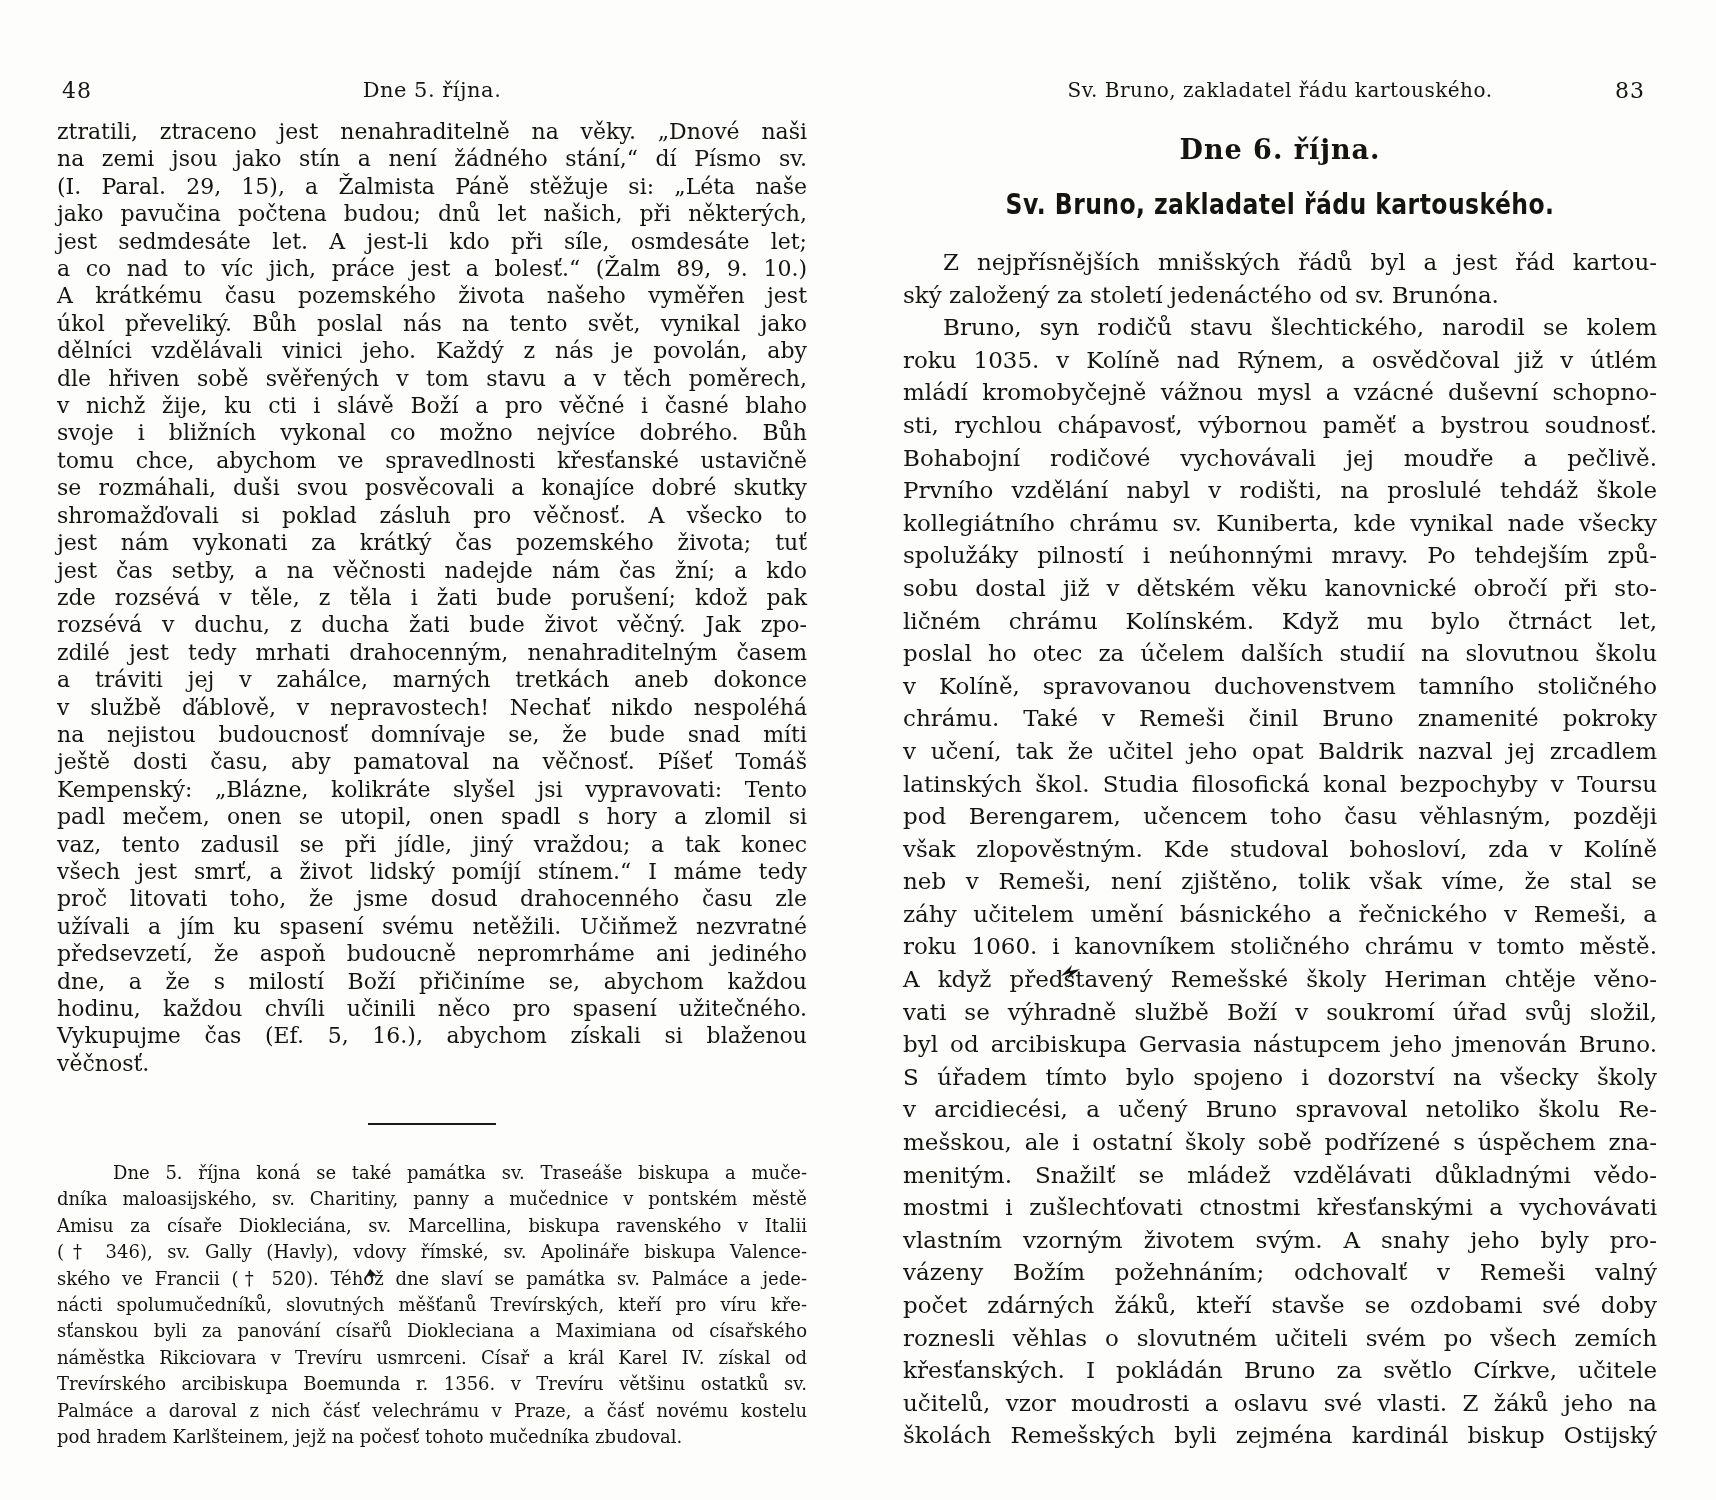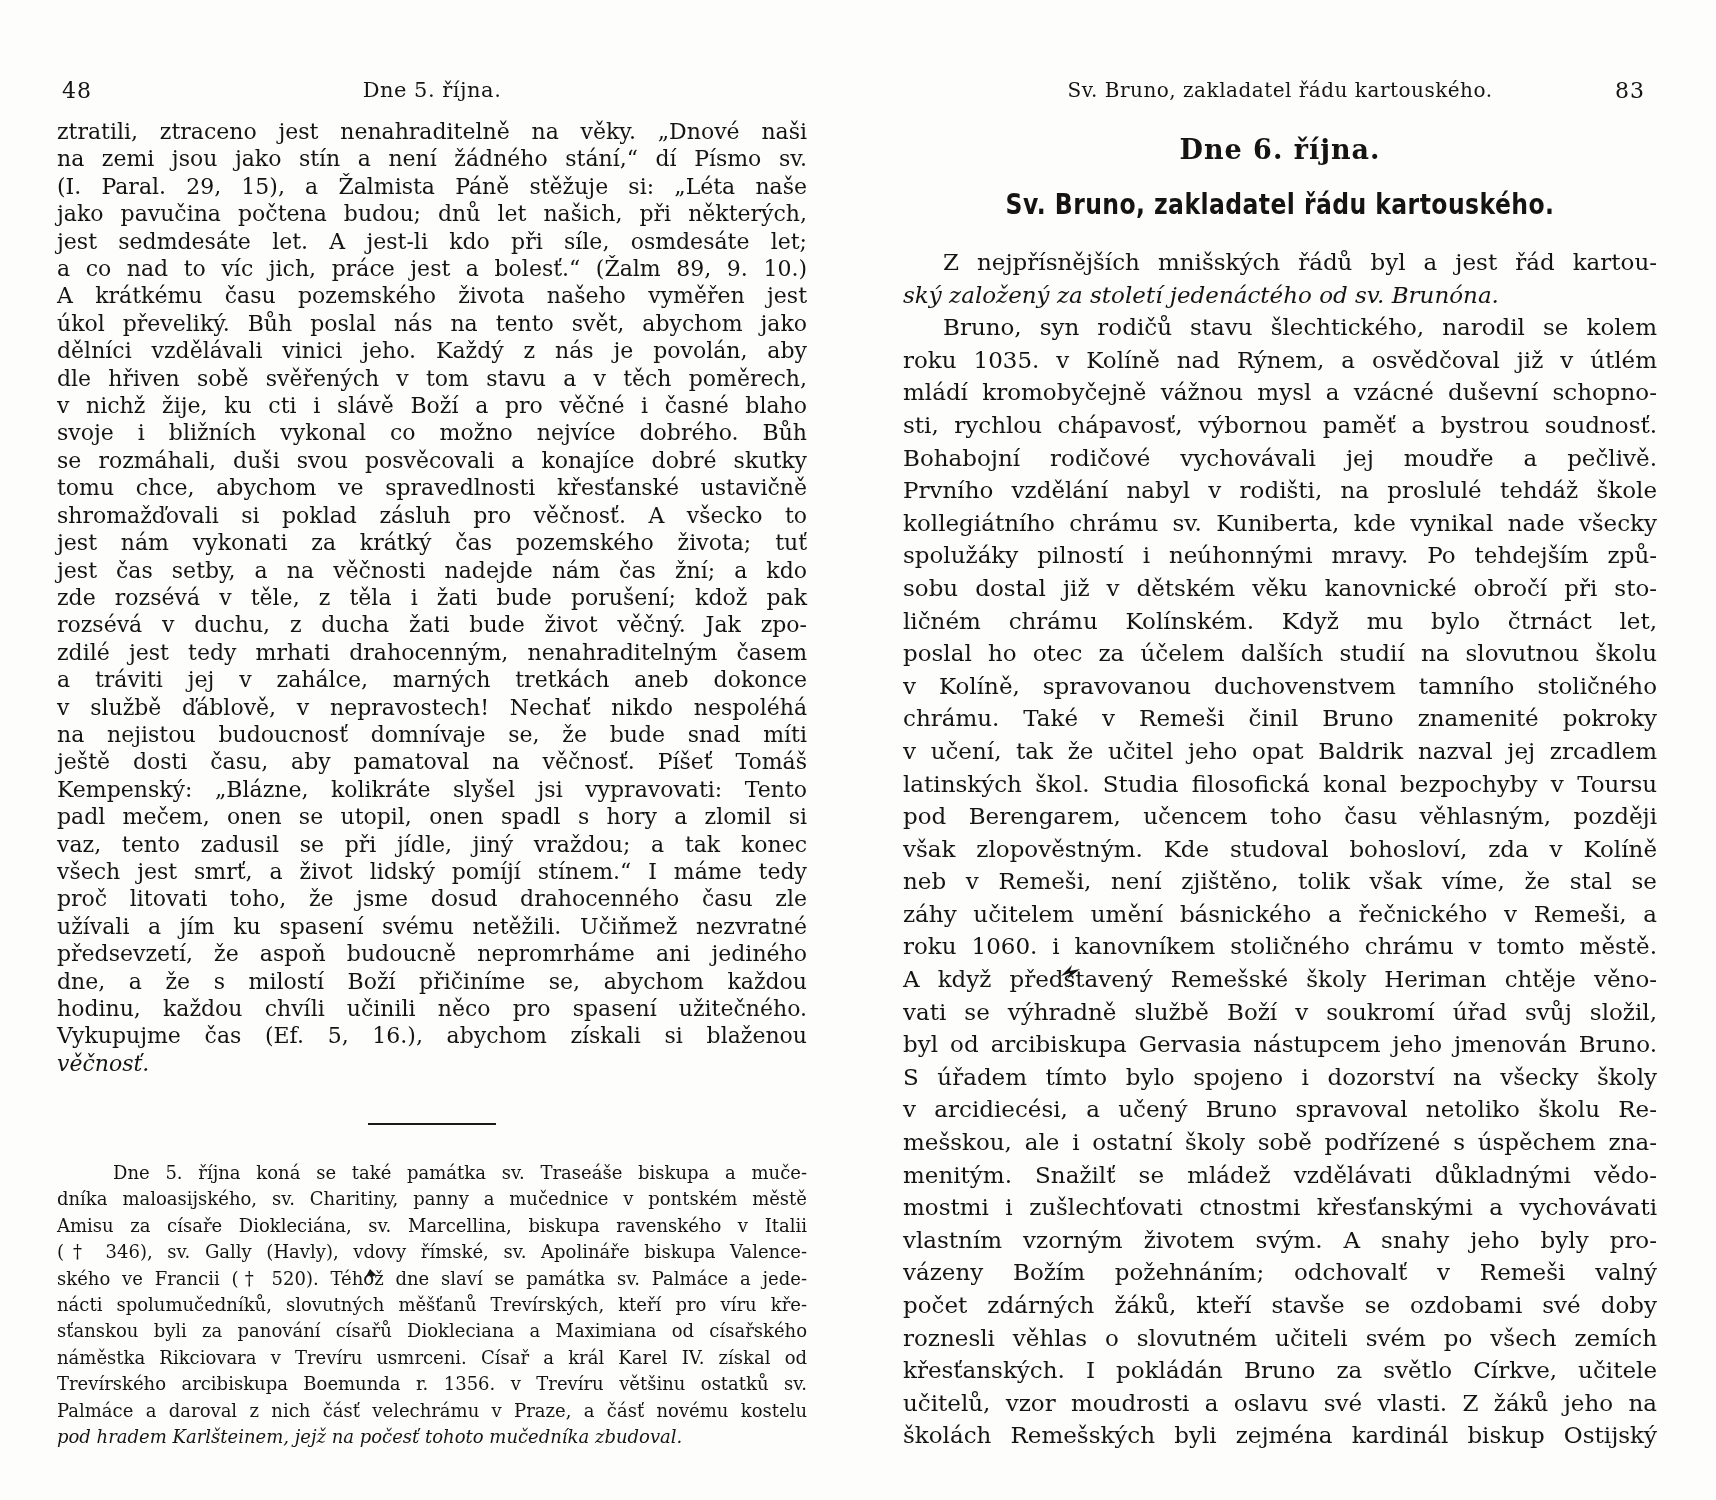--- a/index.html
+++ b/index.html
@@ -19,21 +19,21 @@
   .page-left .running-head{font-size:21px;}
   .pagenum{position:absolute;top:0;font-size:22px;letter-spacing:1px;}
   .pagenum-left{left:5px;}
   .pagenum-right{right:12px;}
 
   .body-text{position:absolute;left:0;right:0;}
   .page-left .body-text{top:50px;font-size:22px;line-height:27.4px;}
   .page-right .body-text{top:178px;font-size:23px;line-height:32.6px;}
 
   .line{text-align:justify;text-align-last:justify;}
-  .line.lastline{text-align-last:left;font-style:italic;}
+  .line.lastline{text-align-last:left;}
   .line.indent{text-indent:40px;}
   .footnote .line.indent{text-indent:56px;}
 
   .divider{position:absolute;top:1055px;left:50%;width:128px;height:2px;
     margin-left:-64px;background:#1a1a18;}
 
   .footnote{position:absolute;left:0;right:0;top:1092px;
     font-size:18px;line-height:26.4px;}
 
   .date-heading{position:absolute;top:66px;left:0;right:0;text-align:center;
@@ -55,27 +55,27 @@
   </div>
 
   <div class="body-text">
       <div class="line">ztratili, ztraceno jest nenahraditelně na věky. „Dnové naši</div>
       <div class="line">na zemi jsou jako stín a není žádného stání,“ dí Písmo sv.</div>
       <div class="line">(I. Paral. 29, 15), a Žalmista Páně stěžuje si: „Léta naše</div>
       <div class="line">jako pavučina počtena budou; dnů let našich, při některých,</div>
       <div class="line">jest sedmdesáte let. A jest-li kdo při síle, osmdesáte let;</div>
       <div class="line">a co nad to víc jich, práce jest a bolesť.“ (Žalm 89, 9. 10.)</div>
       <div class="line">A krátkému času pozemského života našeho vyměřen jest</div>
-      <div class="line">úkol převeliký. Bůh poslal nás na tento svět, abychom jako</div>
+      <div class="line">úkol převeliký. Bůh poslal nás na tento svět, vynikal jako</div>
       <div class="line">dělníci vzdělávali vinici jeho. Každý z nás je povolán, aby</div>
       <div class="line">dle hřiven sobě svěřených v tom stavu a v těch poměrech,</div>
       <div class="line">v nichž žije, ku cti i slávě Boží a pro věčné i časné blaho</div>
       <div class="line">svoje i bližních vykonal co možno nejvíce dobrého. Bůh</div>
+      <div class="line">tomu chce, abychom ve spravedlnosti křesťanské ustavičně</div>
       <div class="line">se rozmáhali, duši svou posvěcovali a konajíce dobré skutky</div>
-      <div class="line">tomu chce, abychom ve spravedlnosti křesťanské ustavičně</div>
       <div class="line">shromažďovali si poklad zásluh pro věčnosť. A všecko to</div>
       <div class="line">jest nám vykonati za krátký čas pozemského života; tuť</div>
       <div class="line">jest čas setby, a na věčnosti nadejde nám čas žní; a kdo</div>
       <div class="line">zde rozsévá v těle, z těla i žati bude porušení; kdož pak</div>
       <div class="line">rozsévá v duchu, z ducha žati bude život věčný. Jak zpo-</div>
       <div class="line">zdilé jest tedy mrhati drahocenným, nenahraditelným časem</div>
       <div class="line">a tráviti jej v zahálce, marných tretkách aneb dokonce</div>
       <div class="line">v službě ďáblově, v nepravostech! Nechať nikdo nespoléhá</div>
       <div class="line">na nejistou budoucnosť domnívaje se, že bude snad míti</div>
       <div class="line">ještě dosti času, aby pamatoval na věčnosť. Píšeť Tomáš</div>

